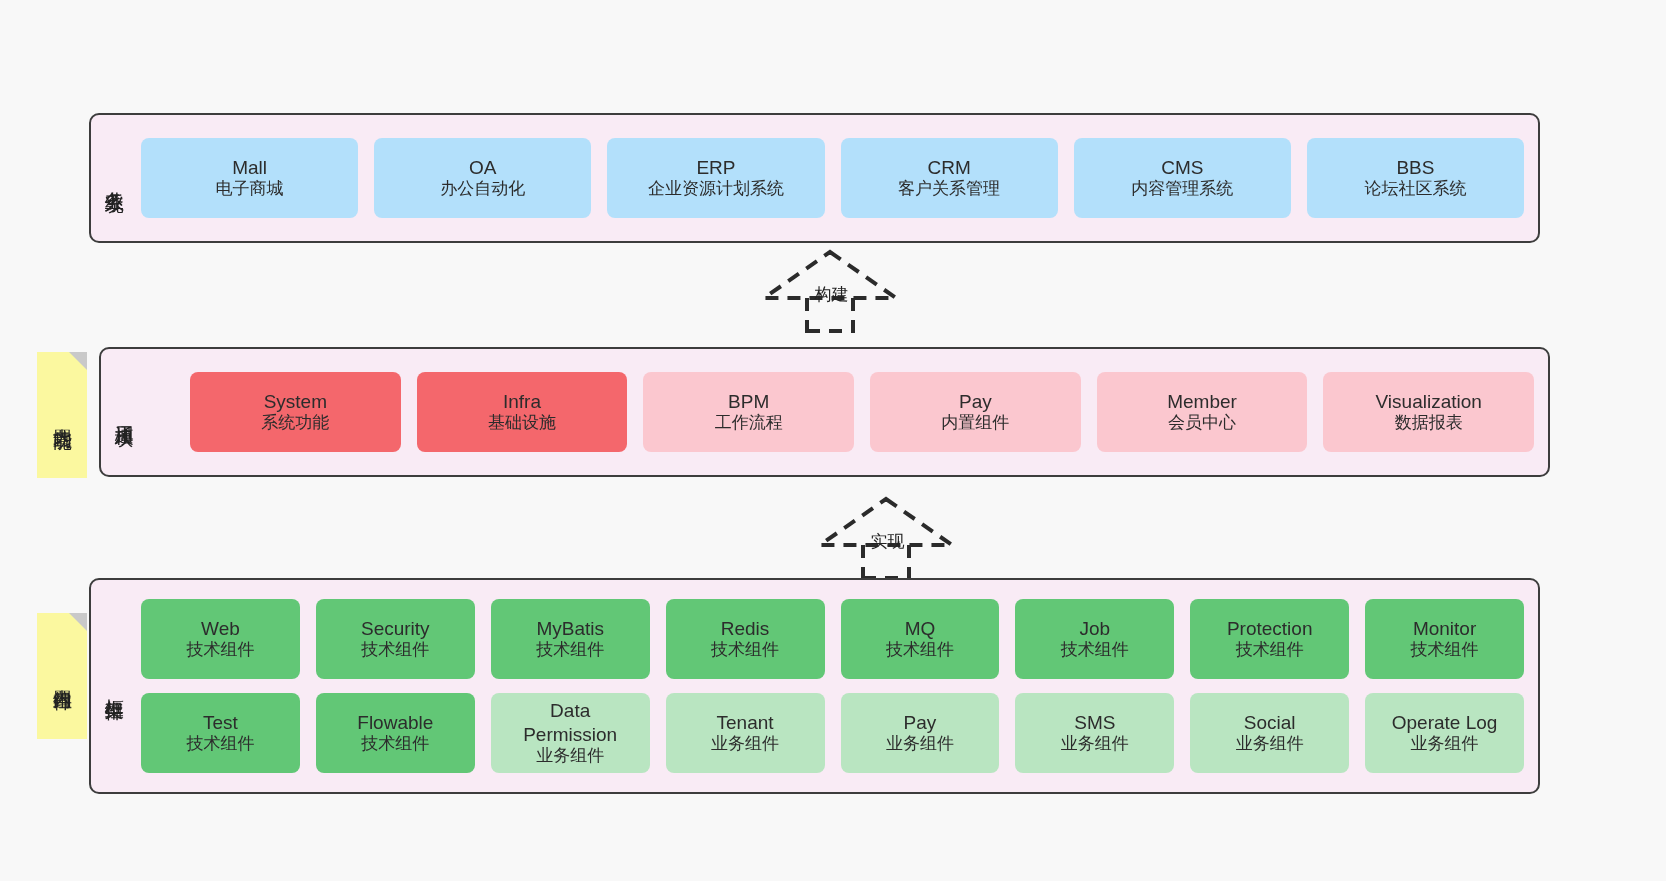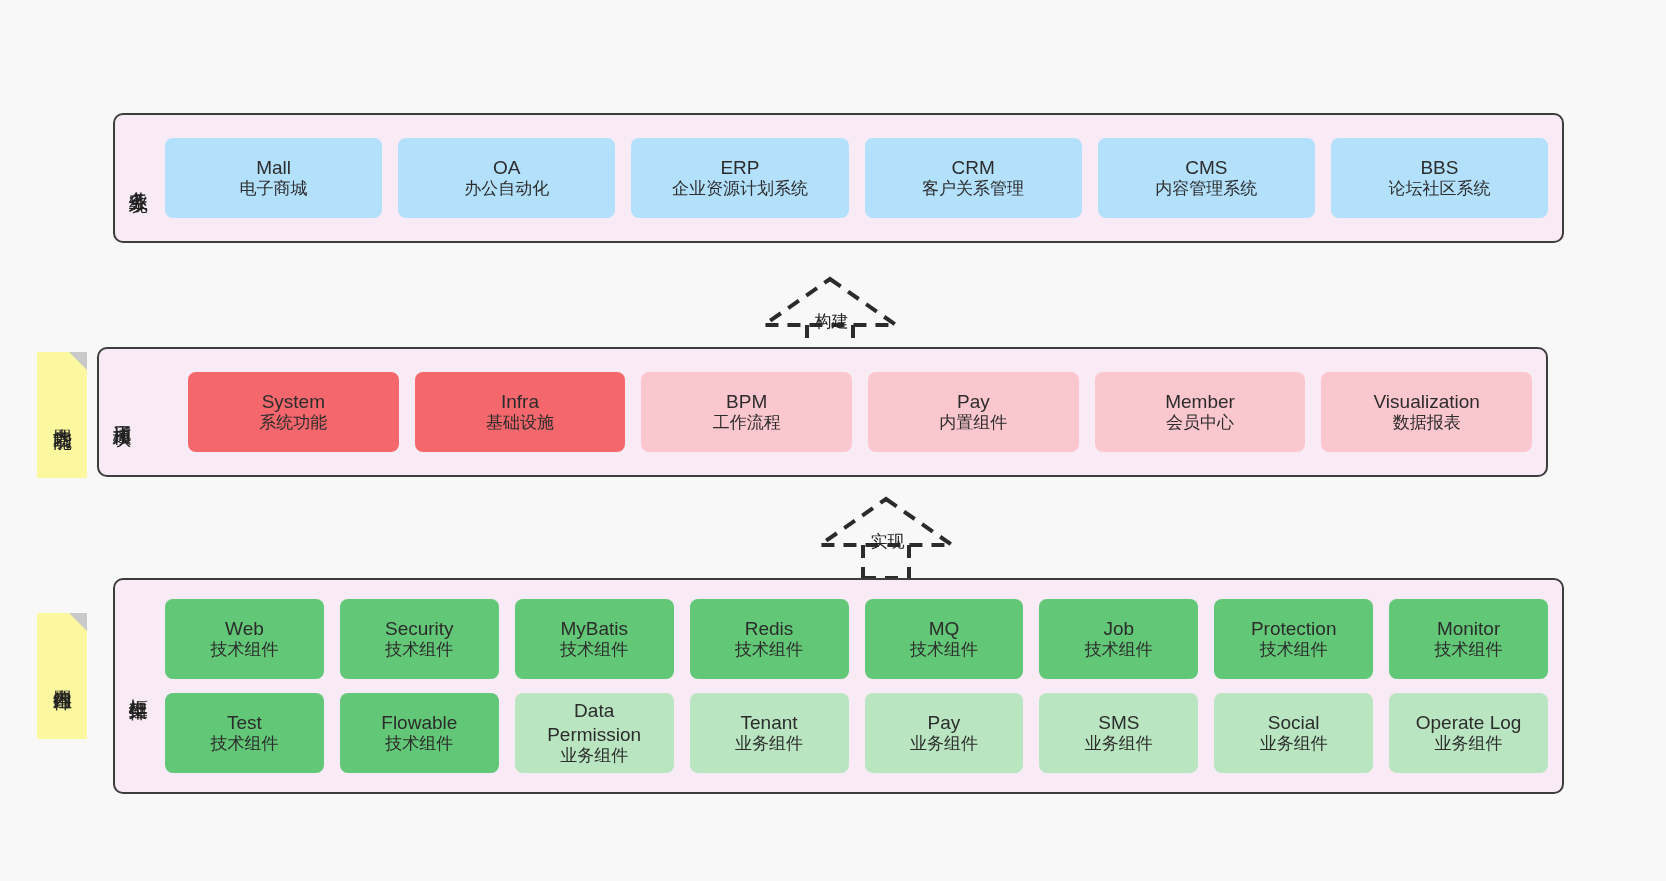--- a/index.html
+++ b/index.html
@@ -15,21 +15,20 @@
 
   
   .section{
     position:absolute;
     background:#f9ebf5;
     border:2px solid #3d3d3d;
     border-radius:10px;
     box-sizing:border-box;
     display:flex;
     align-items:stretch;
-    margin-left:24px;
   }
   .sec-label{
     width:46px;
     flex:0 0 46px;
     display:flex;
     align-items:center;
     justify-content:center;
     font-size:19px;
     line-height:1.18;
     letter-spacing:1px;
@@ -143,36 +142,36 @@
           </div>
           <div class="node h-std c-blue">
             <span class="ttl">BBS</span>
             <span class="sub">论坛社区系统</span>
           </div>
         </div>
       </div>
     </div>
   </div>
 
-  <div class="arrow" style="left:760px;top:276px;width:140px;height:84px;">
+  <div class="arrow" style="left:760px;top:249px;width:140px;height:84px;">
     <svg width="140" height="84" viewBox="0 0 140 84">
 
       <path d="M70 3 L136 49 L4 49 Z" fill="none" stroke="#2b2b2b" stroke-width="4" stroke-dasharray="13 9" stroke-linejoin="miter"></path>
 
       <path d="M47 49 L47 84 M93 49 L93 84 M47 82 L93 82" fill="none" stroke="#2b2b2b" stroke-width="4" stroke-dasharray="13 9"></path>
     </svg>
     <span class="alabel" style="top:34px;">构建</span>
   </div>
 
   <div class="sticky" style="left:37px;top:352px;height:126px;">
     <span class="fold"></span>
     <span>内置功能</span>
   </div>
 
-  <div class="section" id="sec-1" style="left:73px;top:347px;width:1451px;height:130px;gap:39px;">
+  <div class="section" id="sec-1" style="left:99px;top:347px;width:1451px;height:130px;gap:39px;">
     <div class="sec-label">通用模块</div>
     <div class="sec-body">
       <div class="rows">
         <div class="row">
           <div class="node h-std c-red">
             <span class="ttl">System</span>
             <span class="sub">系统功能</span>
           </div>
           <div class="node h-std c-red">
             <span class="ttl">Infra</span>

